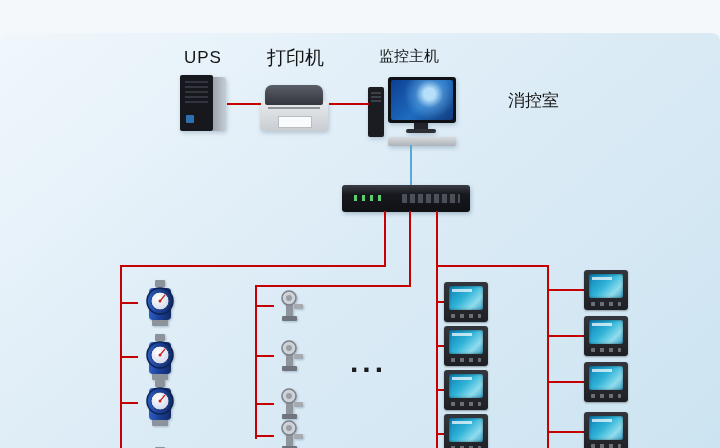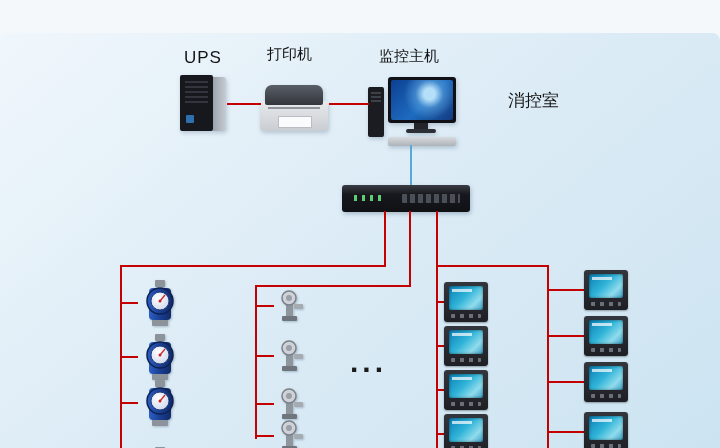--- a/index.html
+++ b/index.html
@@ -5,21 +5,21 @@
   html,body { margin:0; padding:0; background:#f4f8fb; }
   .canvas {
     position:relative; width:720px; height:448px; overflow:hidden;
     border-radius:8px;
     background: linear-gradient(140deg, var(--background-top,#f0f7fc) 0%, #ddecf6 45%, var(--background-bottom,#cbe3f1) 100%);
     font-family:"Liberation Sans","DejaVu Sans",sans-serif;
     margin-top:33px;
   }
   .label { position:absolute; color:#131313; white-space:nowrap; }
   .ups-label     { left:184px; top:15px;  font-size:17px; letter-spacing:1px; }
-  .printer-label { left:267px; top:12px;  font-size:15px; }
+  .printer-label { left:267px; top:12px;  font-size:19px; }
   .host-label    { left:379px; top:14px;  font-size:15px; }
   .room-label    { left:508px; top:56px;  font-size:17px; }
   .ellipsis      { left:350px; top:312px; font-size:30px; font-weight:bold; letter-spacing:4px; color:#1b1b1b; }
 
   .line { position:absolute; background: var(--bus-line,#c40000); }
   .line.h { height:2px; }
   .line.v { width:2px; }
   .line.blue { background: var(--uplink-line,#58a8d8); }
 
   .dev { position:absolute; }

